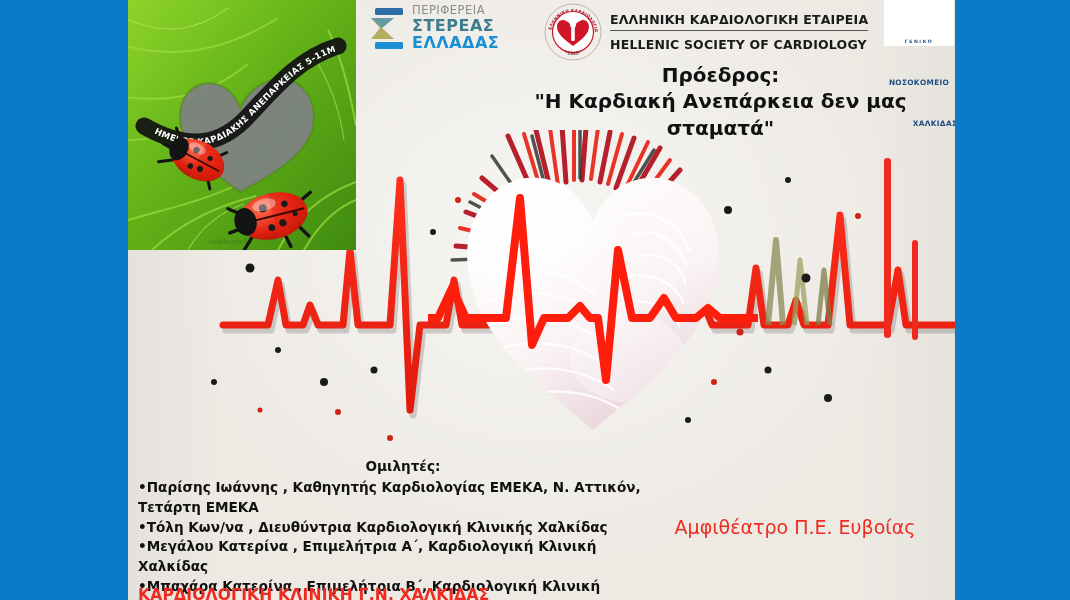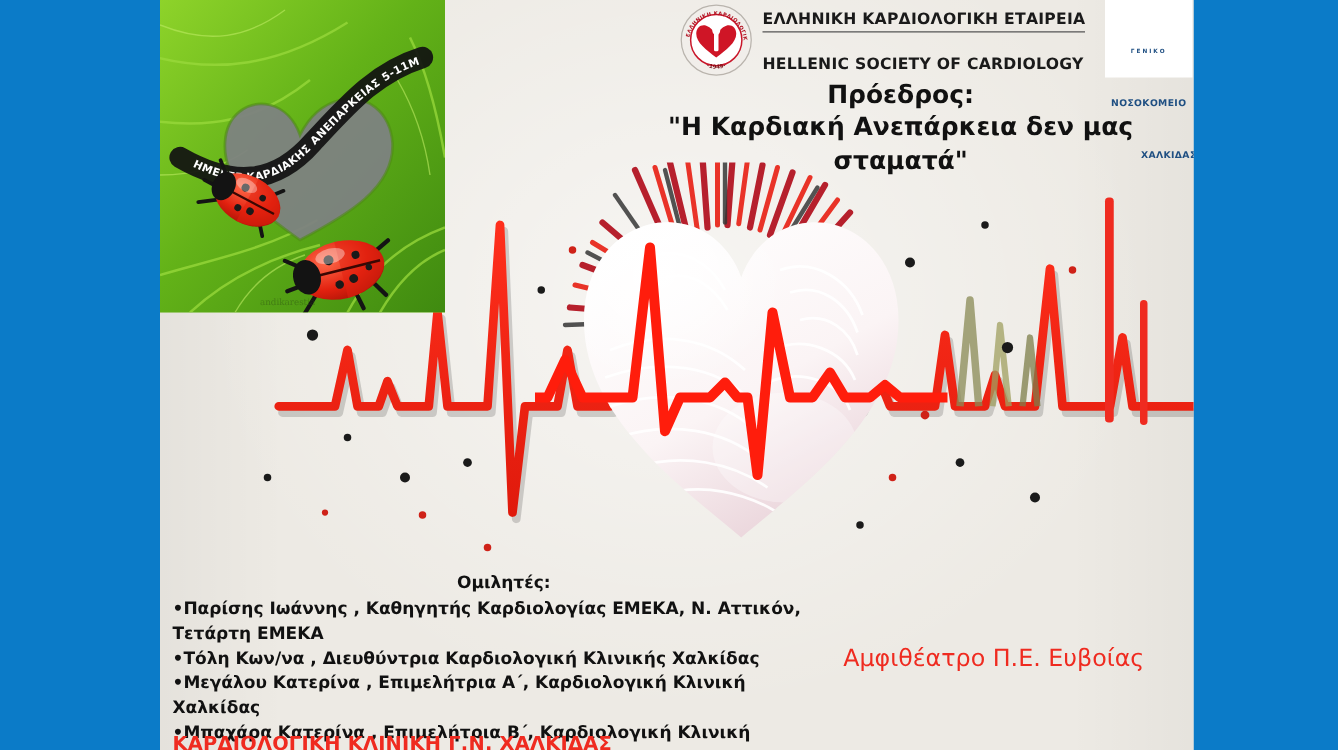--- a/index.html
+++ b/index.html
@@ -138,29 +138,29 @@
     color: #1a1a1a;
     letter-spacing: 0.2px;
     padding-bottom: 3px;
     border-bottom: 1px solid #555;
   }
   .logo-hsc .hsc2 {
     font-size: 12.5px;
     font-weight: 700;
     color: #1a1a1a;
     letter-spacing: 0.2px;
-    padding-top: 17px;
+    padding-top: 6px;
   }
 
   .logo-hospital {
     position: absolute;
     left: 756px;
     top: 0px;
     width: 70px;
-    height: 62px;
+    height: 46px;
     background: #ffffff;
     display: flex;
     flex-direction: column;
     align-items: center;
     justify-content: flex-start;
     padding-top: 4px;
     box-sizing: border-box;
     gap: 32px;
   }
   .logo-hospital .hmark { width: 40px; height: 30px; }
@@ -492,20 +492,33 @@
           </g>
           <ellipse cx="-6" cy="-13" rx="12" ry="6" fill="#ffffff" opacity="0.38"></ellipse>
         </g>
 
         <text x="80" y="244" font-size="7" fill="#2c4f12" opacity="0.45" font-family="'DejaVu Serif','Liberation Serif',serif">andikarestia</text>
       </svg>
     </div>
 
     <div class="logo-row">
 
+      <div class="logo-region">
+        <svg class="mark" viewBox="0 0 36 46" aria-hidden="true">
+          <rect x="5" y="3" width="28" height="7" rx="1.5" fill="#2e6da4"></rect>
+          <path d="M1,13 L24,13 L12,23 L24,34 L1,34 L10,23 Z" fill="#b5ad5e"></path>
+          <path d="M1,13 L24,13 L12,23 L1,13 Z" fill="#5a9aa8" opacity="0.9"></path>
+          <rect x="5" y="37" width="28" height="7" rx="1.5" fill="#1b8fd4"></rect>
+        </svg>
+        <span class="wordmark">
+          <span class="wm1">ΠΕΡΙΦΕΡΕΙΑ</span>
+          <span class="wm2">ΣΤΕΡΕΑΣ</span>
+          <span class="wm3">ΕΛΛΑΔΑΣ</span>
+        </span>
+      </div>
 
       <div class="logo-hsc">
         <svg class="seal" viewBox="0 0 60 60" aria-hidden="true">
           <defs>
             <path id="sealTop" d="M8,32 A22,22 0 0 1 52,32"></path>
             <path id="sealBot" d="M11,34 A19,19 0 0 0 49,34"></path>
           </defs>
           <circle cx="30" cy="30" r="29" fill="#f1eeea"></circle>
           <circle cx="30" cy="30" r="28" fill="none" stroke="#b9b4ad" stroke-width="1"></circle>
           <circle cx="30" cy="30" r="20.5" fill="#ffffff" stroke="#c9162a" stroke-width="1.2"></circle>

